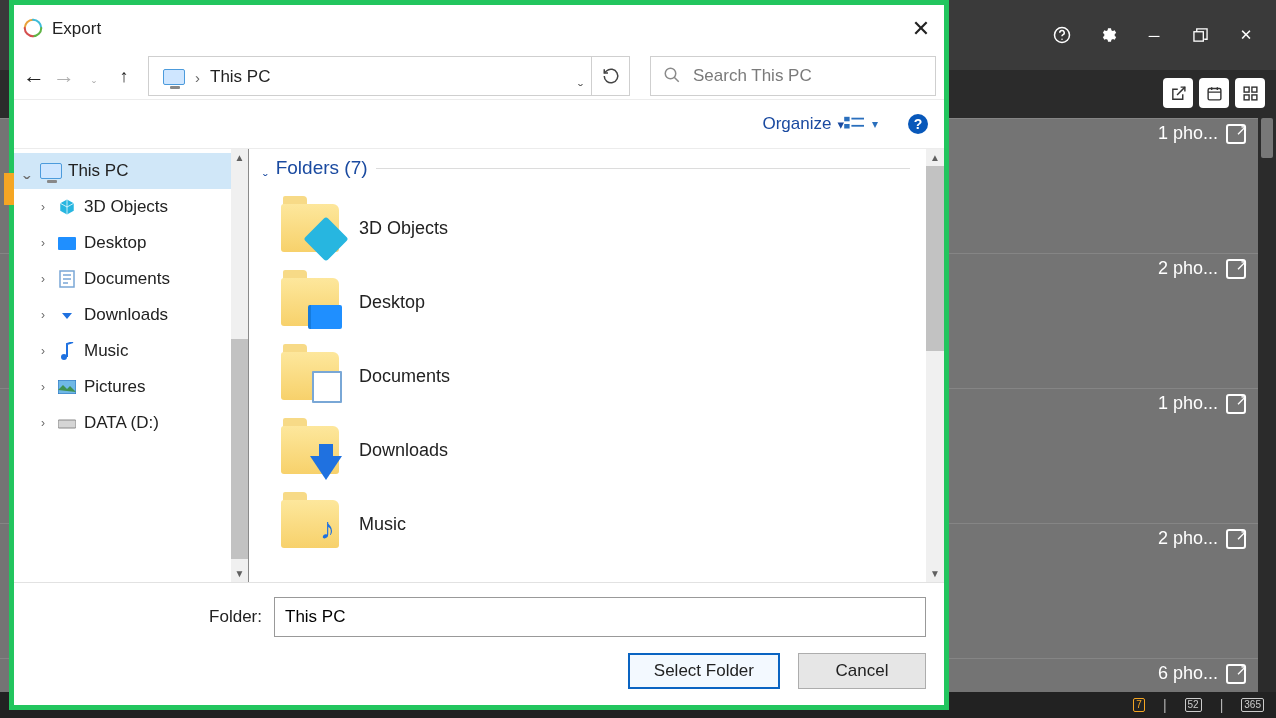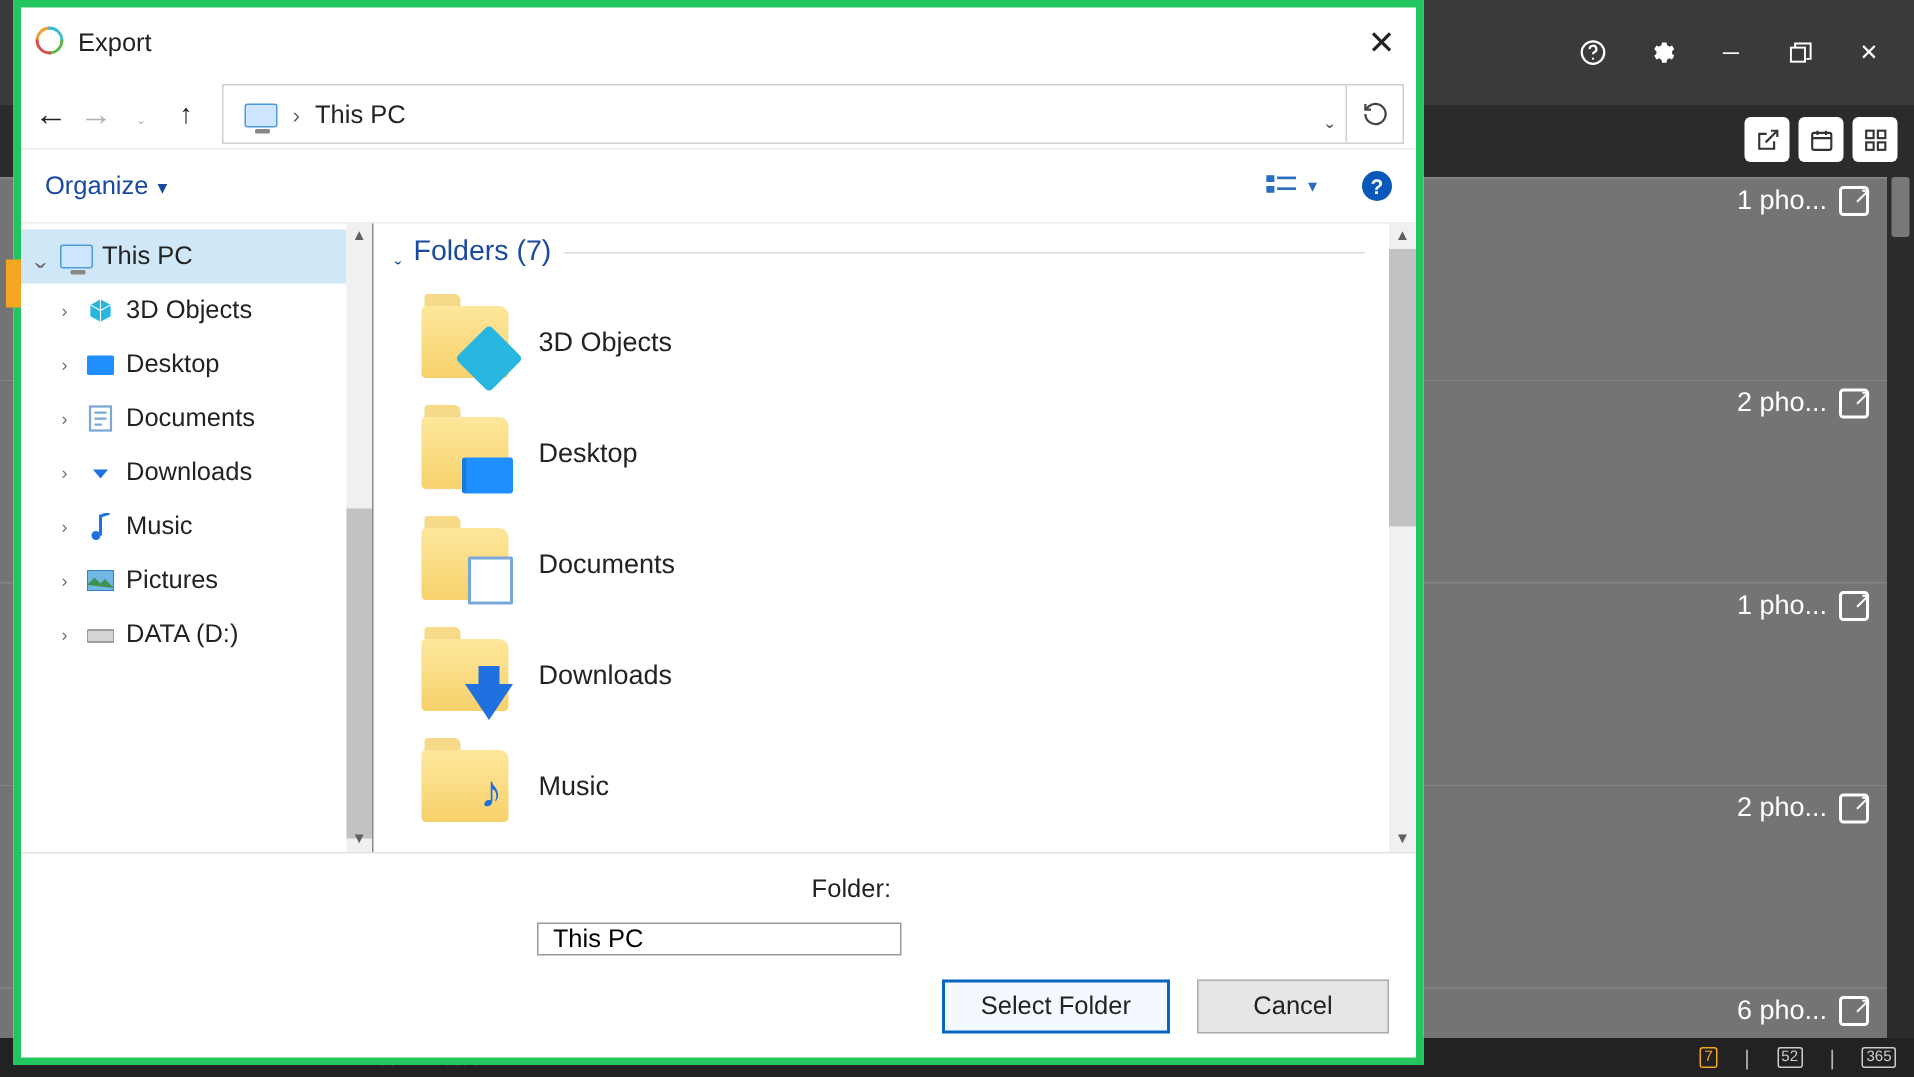--- a/index.html
+++ b/index.html
@@ -140,21 +140,21 @@
   .search-box input {
     border: none; outline: none; flex: 1; font-size: 17px; color: #333;
   }
   .search-box input::placeholder { color: #7a7a7a; }
 
   
   .organize-row {
     height: 50px;
     border-top: 1px solid #ececec;
     border-bottom: 1px solid #ececec;
-    display: flex; align-items: center; justify-content: space-between;
+    display: flex; align-items: center; justify-content: flex-end;
     padding: 0 16px;
   }
   .organize-btn { color: #1a4aa0; display: flex; align-items: center; gap: 6px; font-size: 17px; }
   .organize-right { display: flex; align-items: center; gap: 30px; }
   .help-dot {
     width: 20px; height: 20px; border-radius: 50%;
     background: #0858ba; color: #fff; font-weight: bold;
     display: flex; align-items: center; justify-content: center;
     font-size: 14px;
   }
@@ -283,21 +283,20 @@
   }
 
   
   .dlg-footer {
     border-top: 1px solid #e2e2e2;
     padding: 14px 18px 16px 18px;
   }
   .folder-line {
     display: flex; align-items: center; gap: 12px;
     margin-bottom: 16px;
-    flex-direction: column;
   }
   .folder-line label { font-size: 17px; }
   .folder-line input {
     flex: 1; height: 40px;
     border: 1px solid #999;
     padding: 0 10px;
     font-size: 17px;
   }
   .btn-row {
     display: flex; justify-content: flex-end; gap: 18px;
@@ -456,20 +455,29 @@
         <span class="bc-caret">ˬ</span>
       </div>
       <div class="refresh-btn">
         <svg width="18" height="18" viewBox="0 0 24 24" fill="none" stroke="#444" stroke-width="2">
             <path d="M3 12a9 9 0 1 0 3-6.7L3 8"></path>
             <path d="M3 3v5h5"></path>
           </svg>
       </div>
     </div>
 
+    <div class="search-box">
+      <span>
+        <svg width="18" height="18" viewBox="0 0 24 24" fill="none" stroke="#8a8a8a" stroke-width="2">
+            <circle cx="10" cy="10" r="7"></circle>
+            <path d="M21 21l-6-6"></path>
+          </svg>
+      </span>
+      <input type="text" placeholder="Search This PC" style="">
+    </div>
   </div>
 
   <div class="organize-row">
     <div class="organize-btn">
       <span>Organize</span>
       <span style="font-size:13px">▾</span>
     </div>
     <div class="organize-right">
       <div class="view-icons">
         <svg width="22" height="18" viewBox="0 0 24 20" fill="#2a6fbd">

